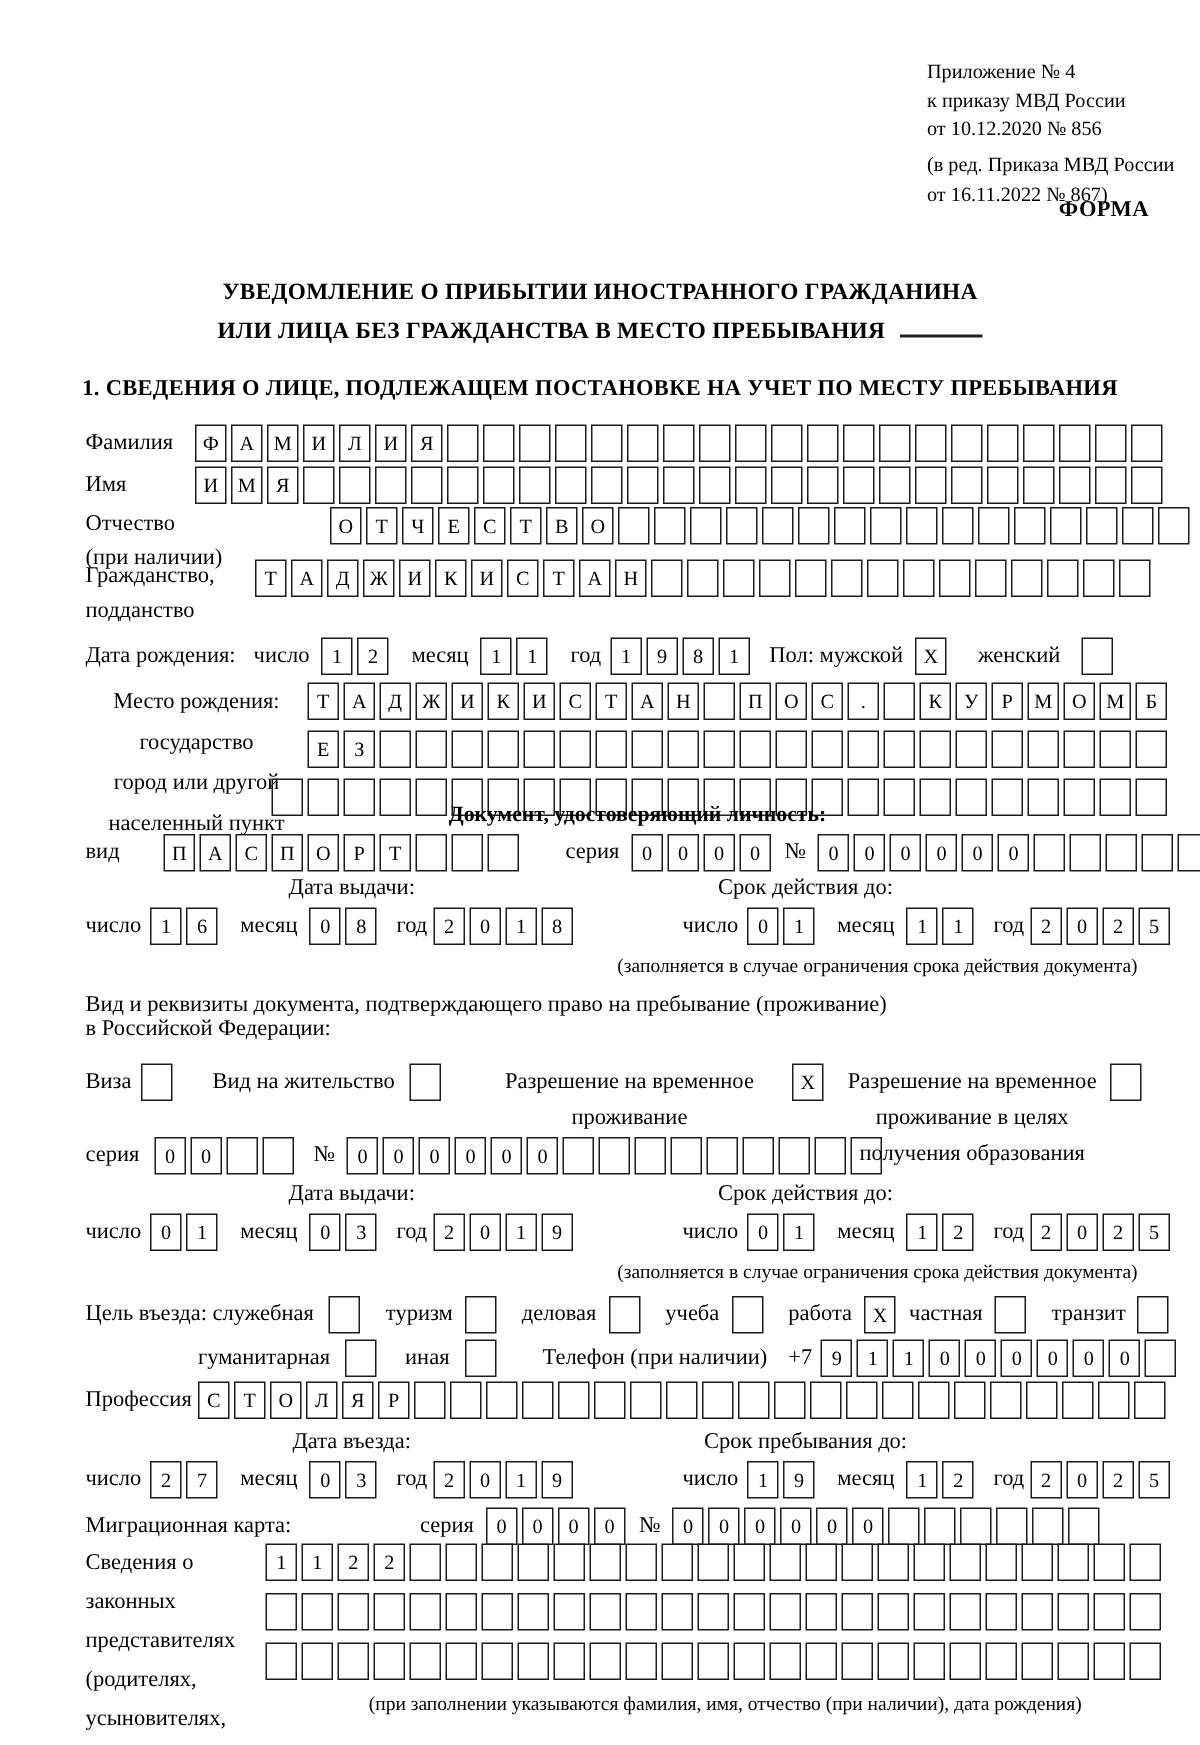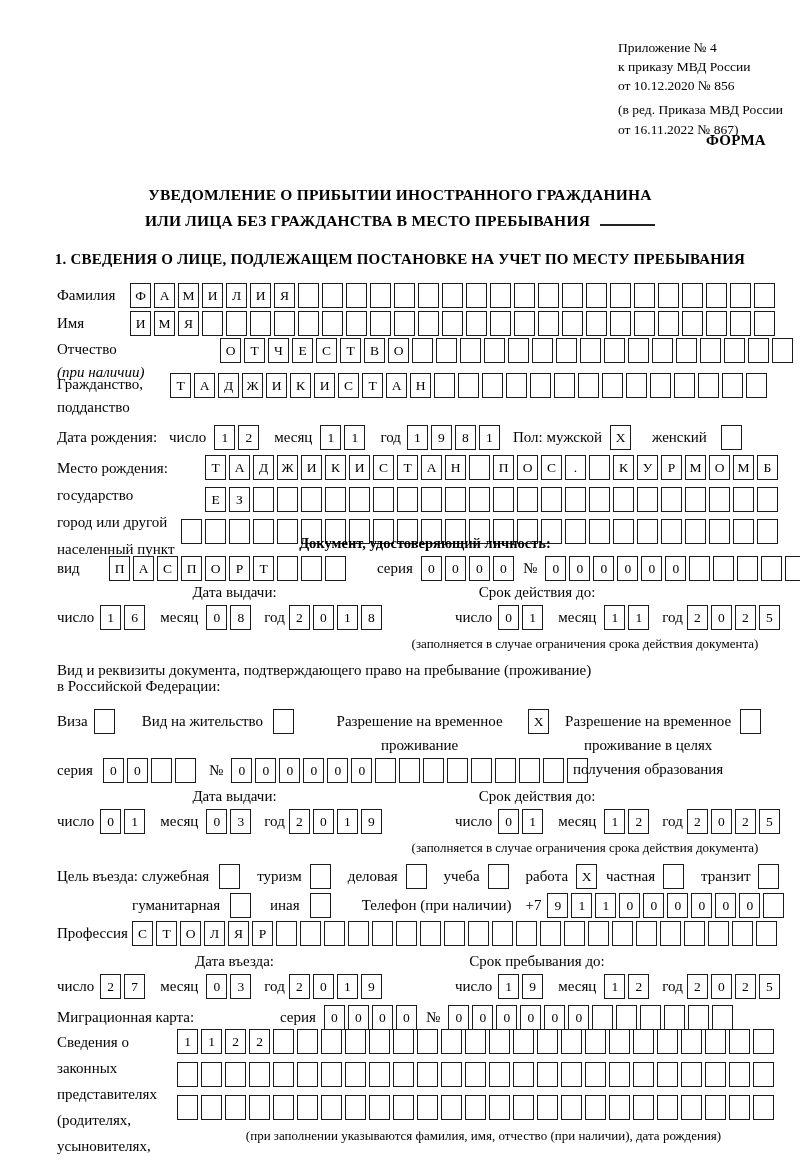--- a/index.html
+++ b/index.html
@@ -14,21 +14,21 @@
   .form{position:absolute;top:281px;left:57px;width:736px;height:860px;}
   .abs{position:absolute;left:0;}
   .row{display:flex;align-items:center;}
   .rowtop{display:flex;align-items:flex-start;}
   .cells{display:flex;flex-wrap:nowrap;flex:0 0 auto;}
   .cell{width:21px;height:25px;border:1.7px solid #1c1c1c;margin-right:3px;flex:0 0 auto;display:flex;align-items:center;justify-content:center;font-size:13.5px;padding-top:1px;}
   .lab{flex:0 0 auto;}
   .w73{width:73px;}  .w151{width:151px;}  .w113{width:113px;}  .w148{width:148px;}
   .lab2{line-height:23px;}
   .lh25{line-height:25px;}
-  .mlk .lab{line-height:27px;}
+  .mlk .lab{line-height:27px;text-align:center;}
   .mlk-rows>.cells{margin-bottom:7px;}
   .mlk-rows>.r3{margin-left:-24px;}
   .doc-head{width:100%;text-align:center;font-weight:bold;font-size:14.5px;}
   .mr4{margin-right:4px;} .mr6{margin-right:6px;} .mr8{margin-right:8px;} .mr10{margin-right:10px;} .mr12{margin-right:12px;} .mr14{margin-right:14px;}
   .ml6{margin-left:6px;} .ml10{margin-left:10px;} .ml14{margin-left:14px;} .ml16{margin-left:16px;} .ml18{margin-left:18px;} .ml20{margin-left:20px;} .ml24{margin-left:24px;} .ml28{margin-left:28px;}
   .dh-left{position:absolute;left:0;width:355px;text-align:center;}
   .dh-right{position:absolute;left:320px;width:320px;text-align:center;}
   .dg-left{position:absolute;left:0;display:flex;align-items:center;}
   .dg-right{position:absolute;left:398px;display:flex;align-items:center;}
   .note{position:absolute;left:318px;width:420px;text-align:center;font-size:13px;}
@@ -123,21 +123,21 @@
         <span class="cell"></span>
         <span class="cell"></span>
         <span class="cell"></span>
         <span class="cell"></span>
       </span>
   </div>
 
   <div class="abs rowtop" style="top:57px;gap:12px;">
     <span class="lab w151 lab2">
       <span style="display:block;">Отчество</span>
-      <span style="display:block;font-style:italic;">(при наличии)</span>
+      <span style="display:block;">(при наличии)</span>
     </span>
     <span class="cells">
         <span class="cell">О</span>
         <span class="cell">Т</span>
         <span class="cell">Ч</span>
         <span class="cell">Е</span>
         <span class="cell">С</span>
         <span class="cell">Т</span>
         <span class="cell">В</span>
         <span class="cell">О</span>

